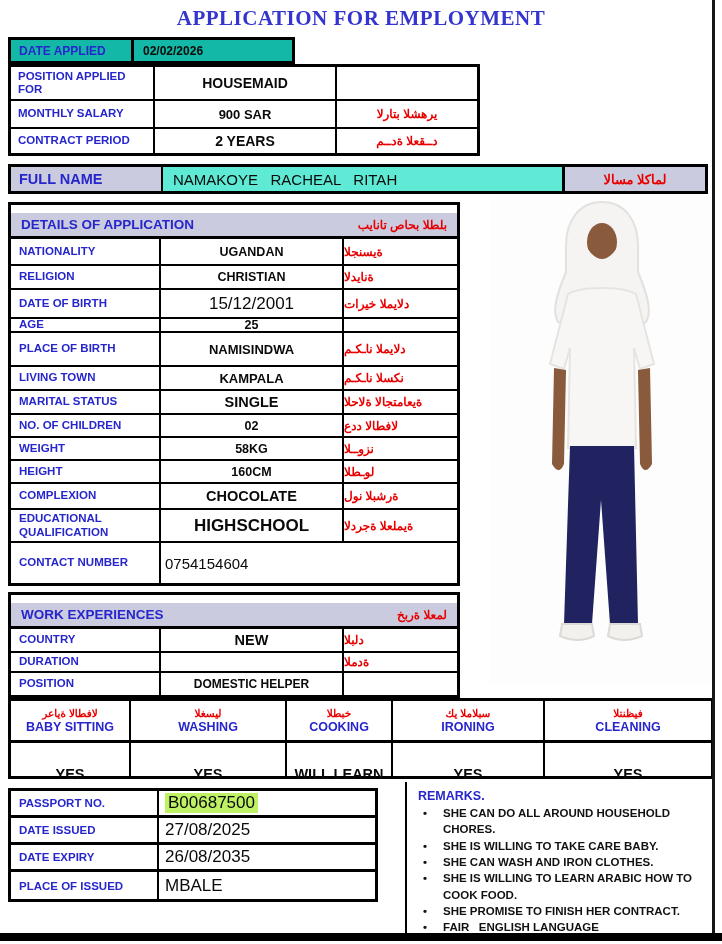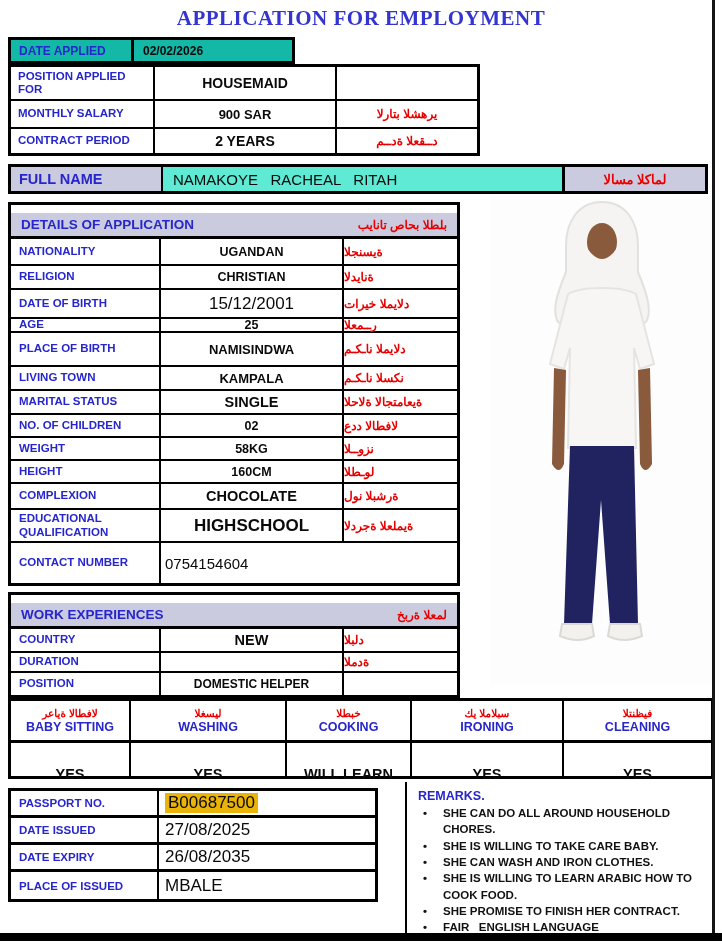--- a/index.html
+++ b/index.html
@@ -55,33 +55,33 @@
   .v-huge{font-size:17px !important;}
   .v-plain{font-weight:normal !important;font-size:17px !important;}
   .r27{height:27px}.r24{height:24px}.r29{height:29px}.r28b{height:14px}.r34{height:34px}
   .r23{height:23px}.r26{height:26px}.r33{height:33px}.r40{height:40px}
   .r20{height:20px}.r22{height:22px}
 
   
   .skills{position:absolute;left:8px;top:698px;width:706px;border:3px solid #000;display:flex;box-sizing:border-box;background:#fff;}
   .scol{border-right:2px solid #000;box-sizing:border-box;display:flex;flex-direction:column;}
   .scol:last-child{border-right:none;flex:1;}
-  .sc1{width:120px}.sc2{width:156px}.sc3{width:125px}.sc4{width:152px}
+  .sc1{width:120px}.sc2{width:156px}.sc3{width:106px}.sc4{width:152px}
   .scol .hdr{height:42px;border-bottom:3px solid #000;display:flex;flex-direction:column;justify-content:center;text-align:center;gap:1px;box-sizing:border-box;}
   .scol .hdr .sar{font-size:10.5px;}
   .scol .hdr .sen{font-size:12.5px;}
   .scol .sval{height:33px;display:flex;justify-content:center;align-items:flex-start;padding-top:23px;font-weight:bold;font-size:14.5px;box-sizing:border-box;}
 
   
   .passport{position:absolute;left:8px;top:788px;width:370px;border:3px solid #000;box-sizing:border-box;background:#fff;}
   .prow{display:flex;border-bottom:3px solid #000;height:27px;box-sizing:border-box;}
   .prow:last-child{border-bottom:none;}
   .prow .lbl{width:148px;border-right:2px solid #000;display:flex;align-items:center;padding-left:8px;font-size:11.5px;box-sizing:border-box;}
   .prow .val{flex:1;display:flex;align-items:center;padding-left:6px;font-size:17px;}
-  .hl{background:#eab308;padding:0 3px;}
+  .hl{background:#bef264;padding:0 3px;}
 
   
   .remarks{position:absolute;left:405px;top:782px;width:309px;height:151px;border-left:2px solid #000;padding:7px 2px 0 11px;box-sizing:border-box;}
   .remarks .hdr{font-size:12.5px;}
   .remarks ul{list-style:none;margin:2px 0 0;padding:0;}
   .remarks li{position:relative;padding-left:25px;font-weight:bold;font-size:11.5px;line-height:1.42;color:#111;}
   .remarks li::before{content:"\2022";position:absolute;left:5px;top:0;}
   .remarks li span{white-space:pre-wrap;}
 
   
@@ -138,21 +138,20 @@
       <div class="arc ar">ةنايدلا</div>
     </div>
     <div class="drow r29">
       <div class="lbl blue">DATE OF BIRTH</div>
       <div class="val v-plain">15/12/2001</div>
       <div class="arc ar">دلايملا خيرات</div>
     </div>
     <div class="drow r28b">
       <div class="lbl blue">AGE</div>
       <div class="val">25</div>
-      <div class="arc ar">رــمعلا</div>
     </div>
     <div class="drow r34">
       <div class="lbl blue">PLACE OF BIRTH</div>
       <div class="val" style="font-size:13px">NAMISINDWA</div>
       <div class="arc ar">دلايملا ناـكـم</div>
     </div>
     <div class="drow r24">
       <div class="lbl blue">LIVING TOWN</div>
       <div class="val" style="font-size:13px">KAMPALA</div>
       <div class="arc ar">نكسلا ناـكـم</div>

